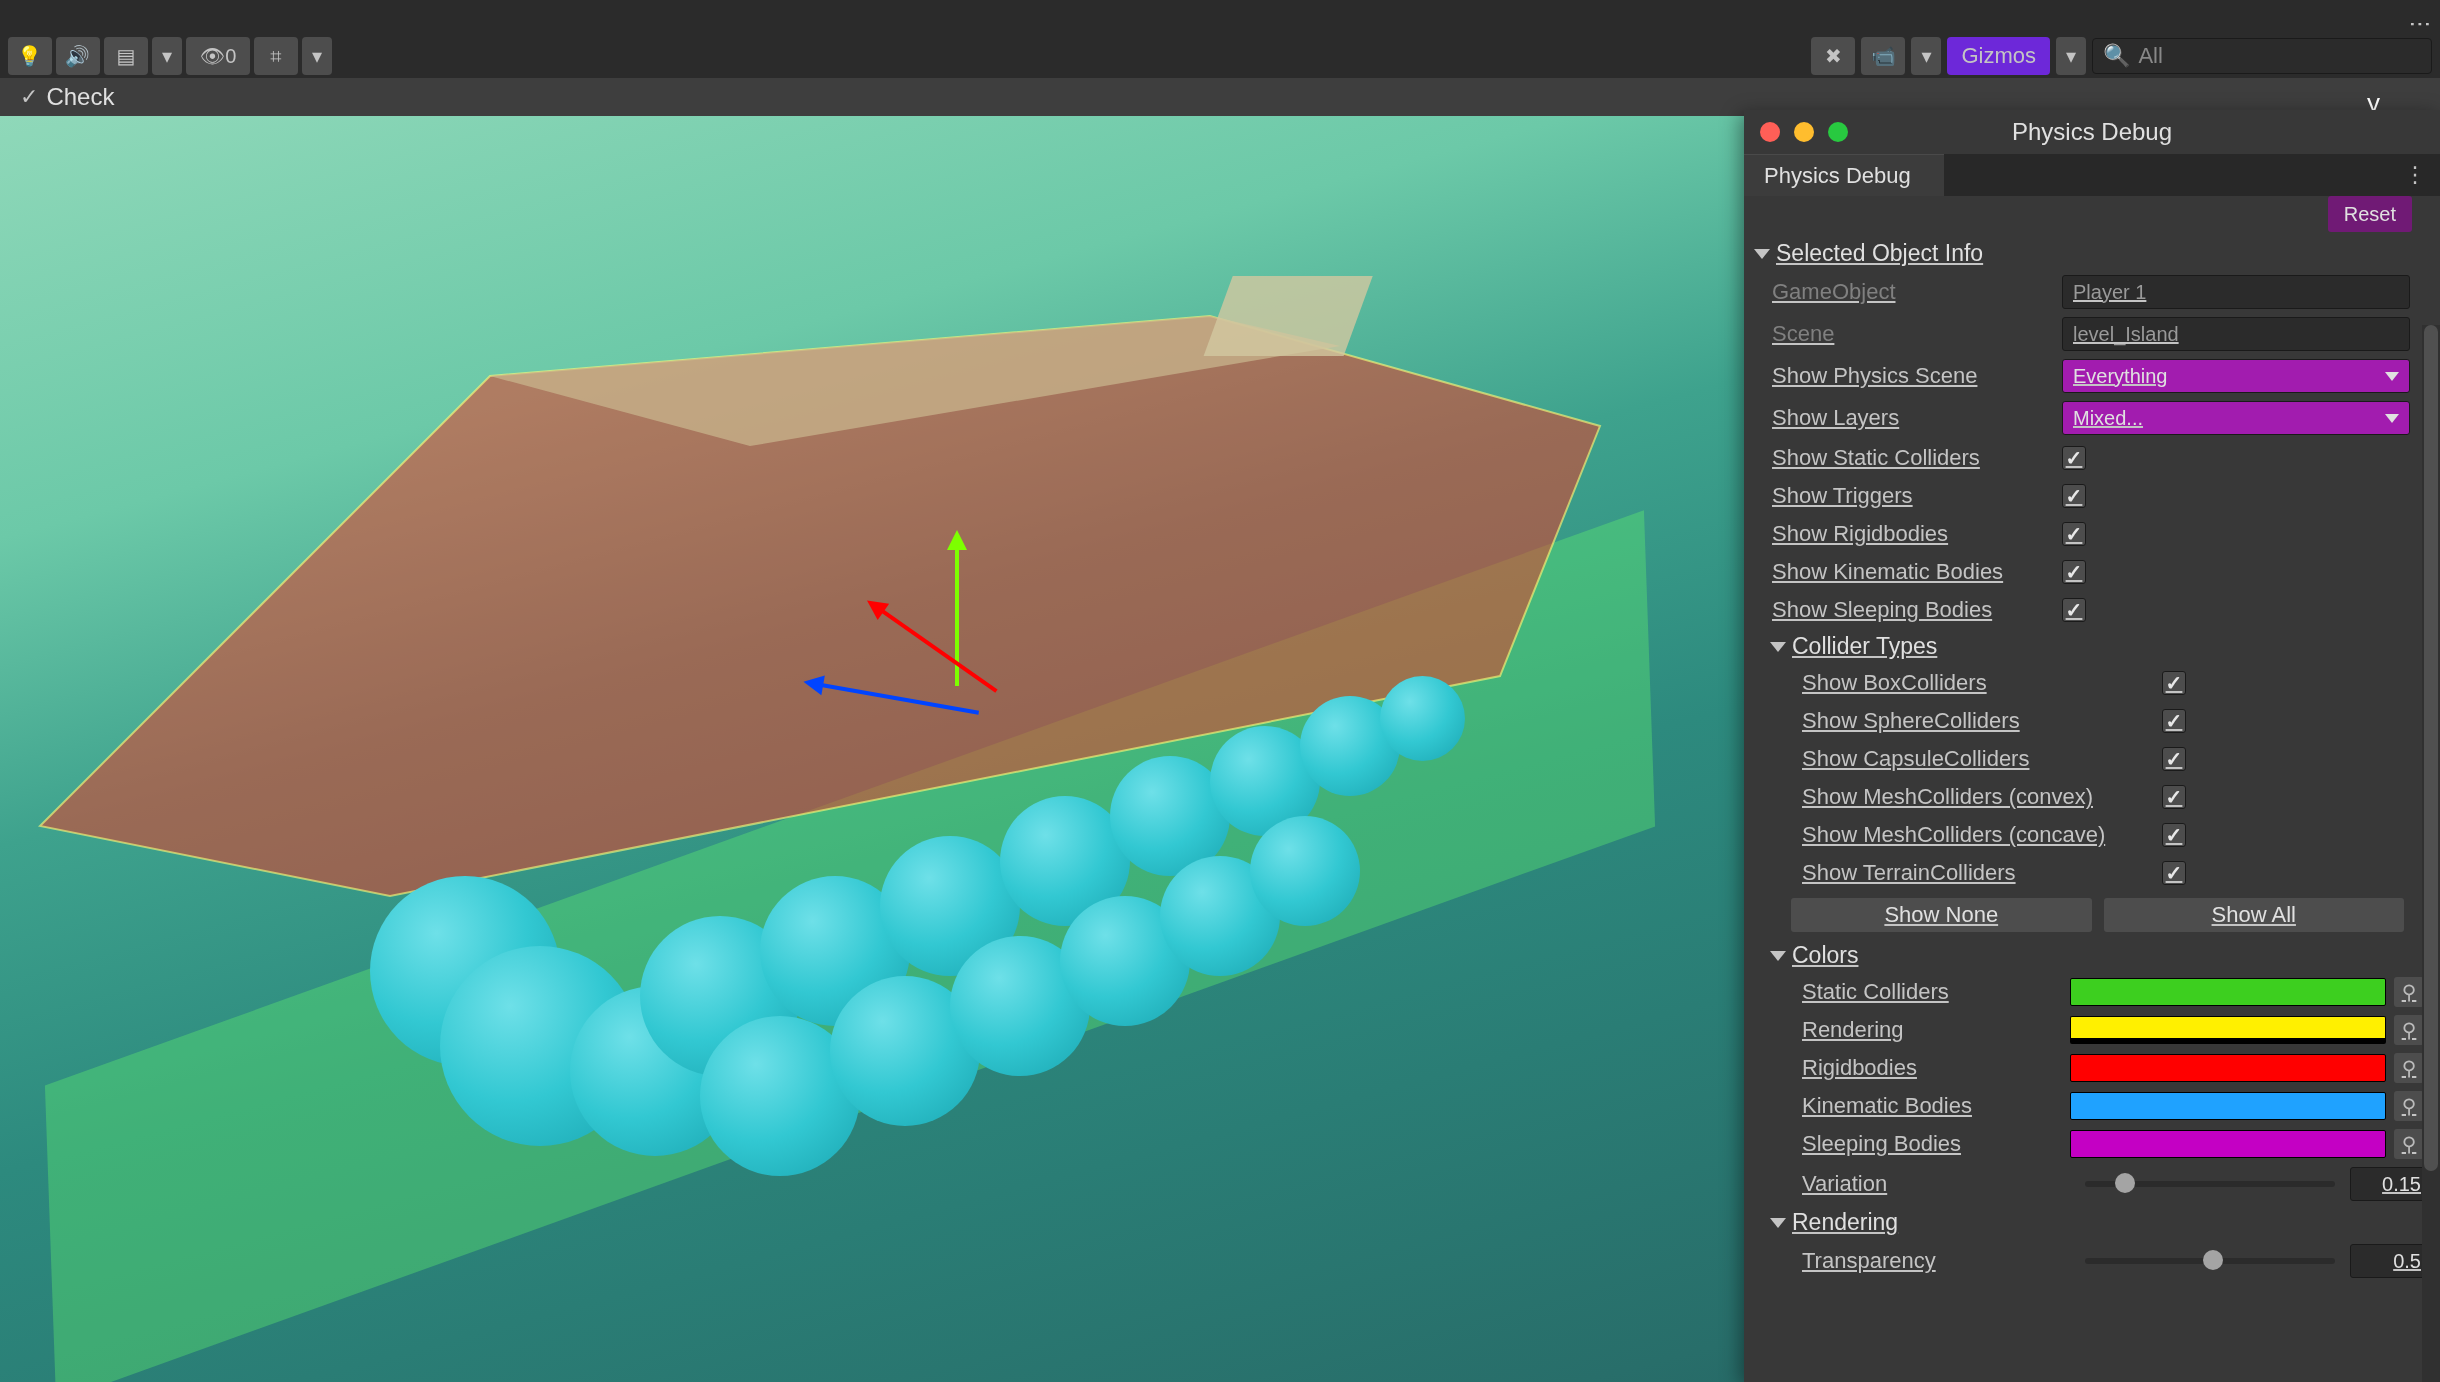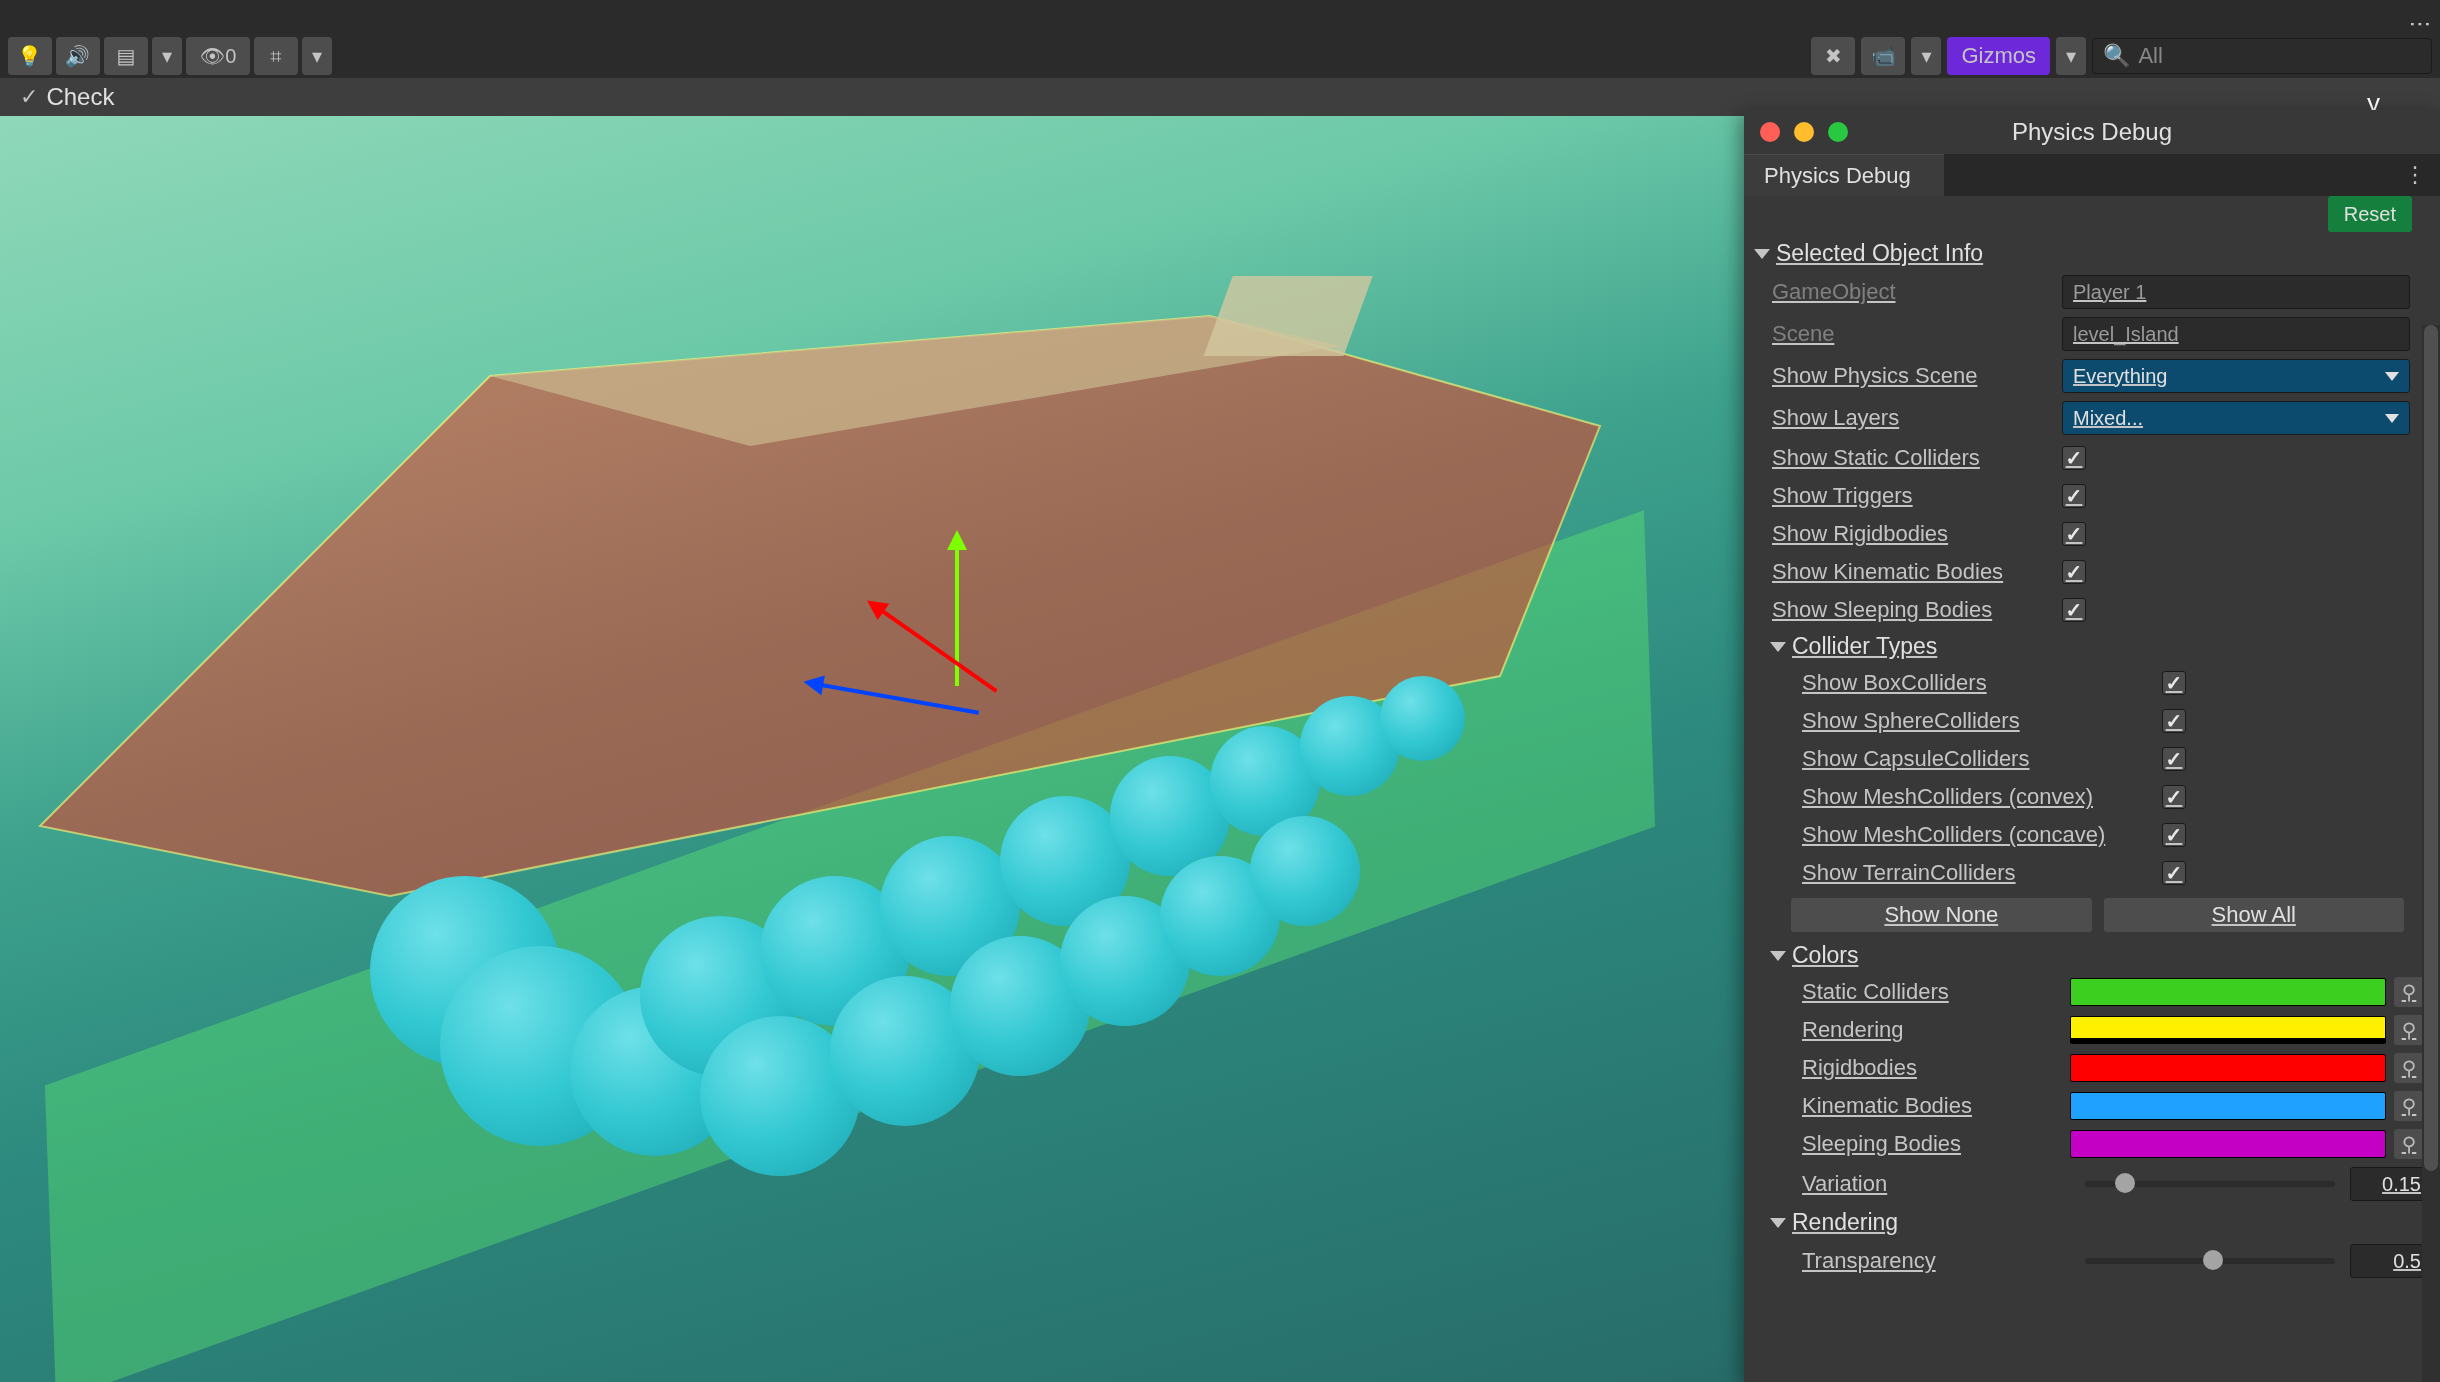--- a/index.html
+++ b/index.html
@@ -37,33 +37,33 @@
 .traffic { position: absolute; left: 16px; display: flex; gap: 14px; }
 .dot { width: 20px; height: 20px; border-radius: 50%; }
 .dot.red { background: #ff5f57; }
 .dot.yel { background: #ffbd2e; }
 .dot.grn { background: #28c940; }
 .win-title-text { color: #e0e0e0; font-size: 24px; }
 .win-tabs { height: 42px; background: #282828; display: flex; align-items: stretch; }
 .win-tab { background: #3c3c3c; padding: 0 20px; display: flex; align-items: center; font-size: 22px; color: #e0e0e0; border-top: 1px solid #4a4a4a; min-width: 200px; }
 .win-tab-menu { margin-left: auto; padding: 0 14px; display: flex; align-items: center; cursor: pointer; color: #c4c4c4; }
 .win-reset-row { height: 36px; background: #383838; display: flex; justify-content: flex-end; padding-right: 28px; }
-.win-reset { background: #15803d; border:none; color:#e0e0e0; padding:0 16px; border-radius:3px; font-size:20px; cursor:pointer; }
+.win-reset { background: #701a75; border:none; color:#e0e0e0; padding:0 16px; border-radius:3px; font-size:20px; cursor:pointer; }
 .win-body { padding: 4px 0; text-decoration: underline; }
 
 .section-hdr { display: flex; align-items: center; padding: 4px 10px; font-size: 23px; color: #e0e0e0; cursor: pointer; }
 .section-hdr .tri { display:inline-block; width:0; height:0; border-left:8px solid transparent; border-right:8px solid transparent; border-top:10px solid #c4c4c4; margin-right:6px; }
 .row { display: flex; align-items: center; padding: 4px 10px 4px 28px; font-size: 22px; min-height: 38px; }
 .row.sub { padding-left: 58px; }
 .row .lbl { flex: 0 0 290px; color: #c4c4c4; }
 .row.sub .lbl { flex: 0 0 360px; }
 .row.readonly .lbl { color: #808080; }
 .row .val { display: flex; align-items: center; }
 .text-field { background: #2b2b2b; border: 1px solid #1a1a1a; border-radius: 3px; width: 348px; height: 34px; display: flex; align-items:center; padding: 0 10px; color: #9a9a9a; font-size: 20px; }
-.dropdown { background: #0c4a6e; border: 1px solid #1a1a1a; border-radius: 3px; width: 348px; height: 34px; display: flex; align-items:center; justify-content:space-between; padding: 0 10px; color: #e0e0e0; font-size: 20px; cursor: pointer; }
+.dropdown { background: #a21caf; border: 1px solid #1a1a1a; border-radius: 3px; width: 348px; height: 34px; display: flex; align-items:center; justify-content:space-between; padding: 0 10px; color: #e0e0e0; font-size: 20px; cursor: pointer; }
 .dropdown .dd-arrow { width:0; height:0; border-left:7px solid transparent; border-right:7px solid transparent; border-top:9px solid #e0e0e0; }
 .checkbox { width: 24px; height: 24px; background: #4d4d4d; border-radius: 3px; border: 1px solid #1a1a1a; display:flex; align-items:center; justify-content:center; cursor:pointer; }
 .checkbox.checked::after { content:'✓'; color:#e8e8e8; font-size:20px; font-weight:bold; }
 
 .btn-row { display:flex; gap: 12px; padding: 6px 10px; }
 .wide-btn { flex:1; background:#4d4d4d; border:none; border-radius:3px; color:#e0e0e0; font-size:22px; height: 34px; cursor:pointer; }
 
 .color-row { display: flex; align-items: center; padding: 4px 10px 4px 58px; font-size:22px; min-height: 36px; }
 .color-row .lbl { flex:0 0 268px; color:#c4c4c4; }
 .color-swatch { width: 316px; height: 28px; border: 1px solid #000; border-radius:2px; }

